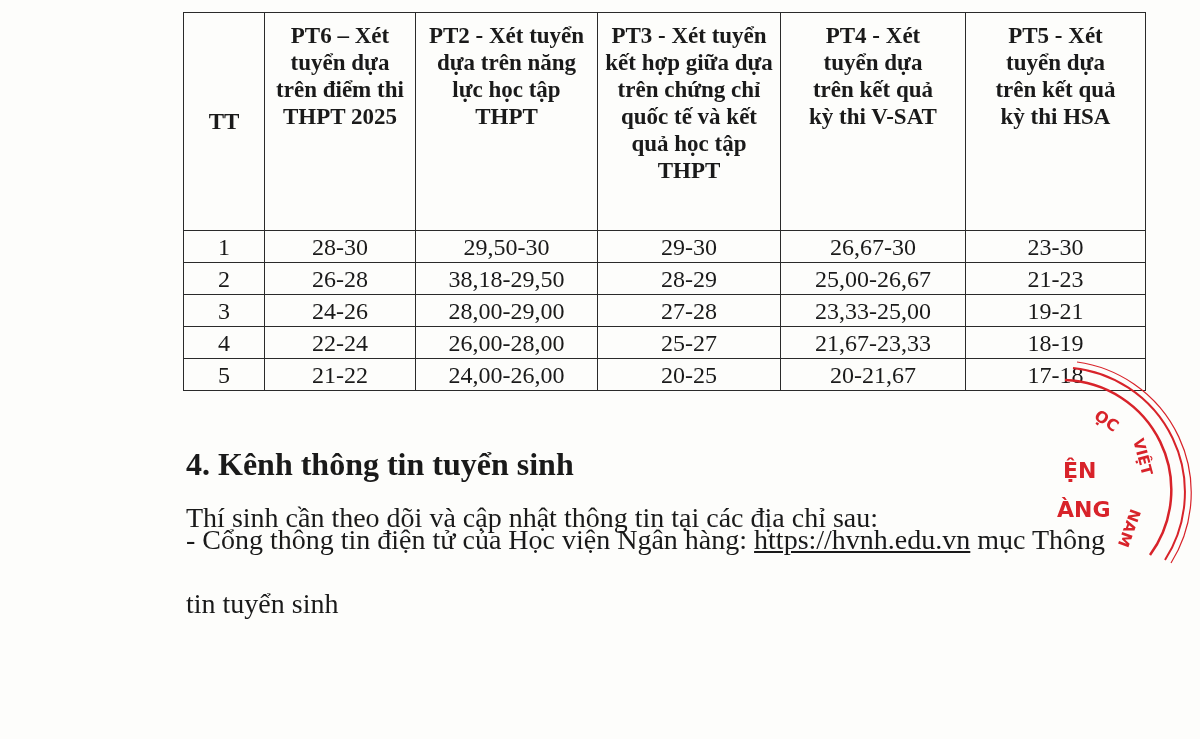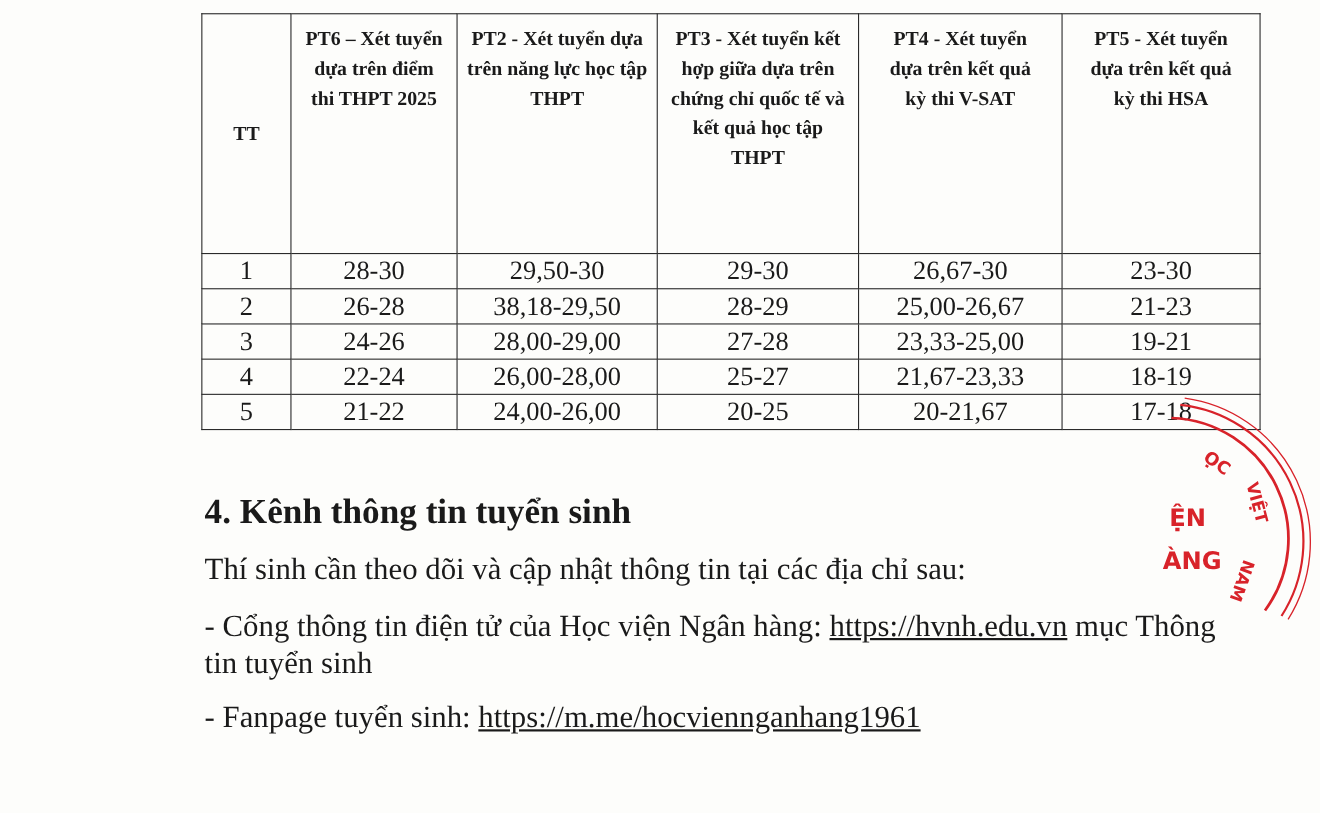--- a/index.html
+++ b/index.html
@@ -17,21 +17,21 @@
       table-layout: fixed;
       width: 962px;
     }
     table.adm th, table.adm td {
       border: 1.5px solid #2a2a2a;
       text-align: center;
       padding: 0;
     }
     table.adm th {
       font-weight: bold;
-      font-size: 18px;
+      font-size: 23px;
       line-height: 27px;
       vertical-align: top;
       padding-top: 9px;
       height: 208px;
     }
     table.adm th.tt { vertical-align: middle; padding-top: 0; }
     table.adm td {
       font-size: 24px;
       height: 31px;
       line-height: 30px;
@@ -114,28 +114,25 @@
         <td>20-21,67</td>
         <td>17-18</td>
       </tr>
     </tbody>
   </table>
 
   <div class="heading">4. Kênh thông tin tuyển sinh</div>
 
   <div class="para" style="top:502px;">Thí sinh cần theo dõi và cập nhật thông tin tại các địa chỉ sau:</div>
 
-  <div class="para" style="top:554px;">
+  <div class="para" style="top:524px;">
     <span>- Cổng thông tin điện tử của Học viện Ngân hàng: </span><a class="link">https://hvnh.edu.vn</a><span> mục Thông</span>
   </div>
   <div class="para" style="top:588px;">tin tuyển sinh</div>
 
-  <div class="para" style="top:637px;">
-    <span>- Fanpage tuyển sinh: </span><a class="link">https://m.me/hocviennganhang1961</a>
-  </div>
 
 
   <svg class="stamp" viewBox="0 0 150 210">
     <g fill="none" stroke="#d8232a">
       <path d="M 10 20 A 110 110 0 0 1 95 195" stroke-width="2.5"></path>
       <path d="M 18 8 A 125 125 0 0 1 110 200" stroke-width="2"></path>
       <path d="M 22 2 A 132 132 0 0 1 116 203" stroke-width="1.2"></path>
     </g>
     <g fill="#d8232a" font-family="DejaVu Sans, sans-serif" font-weight="bold">
       <text x="38" y="58" font-size="16" transform="rotate(35 38 58)">ỌC</text>

